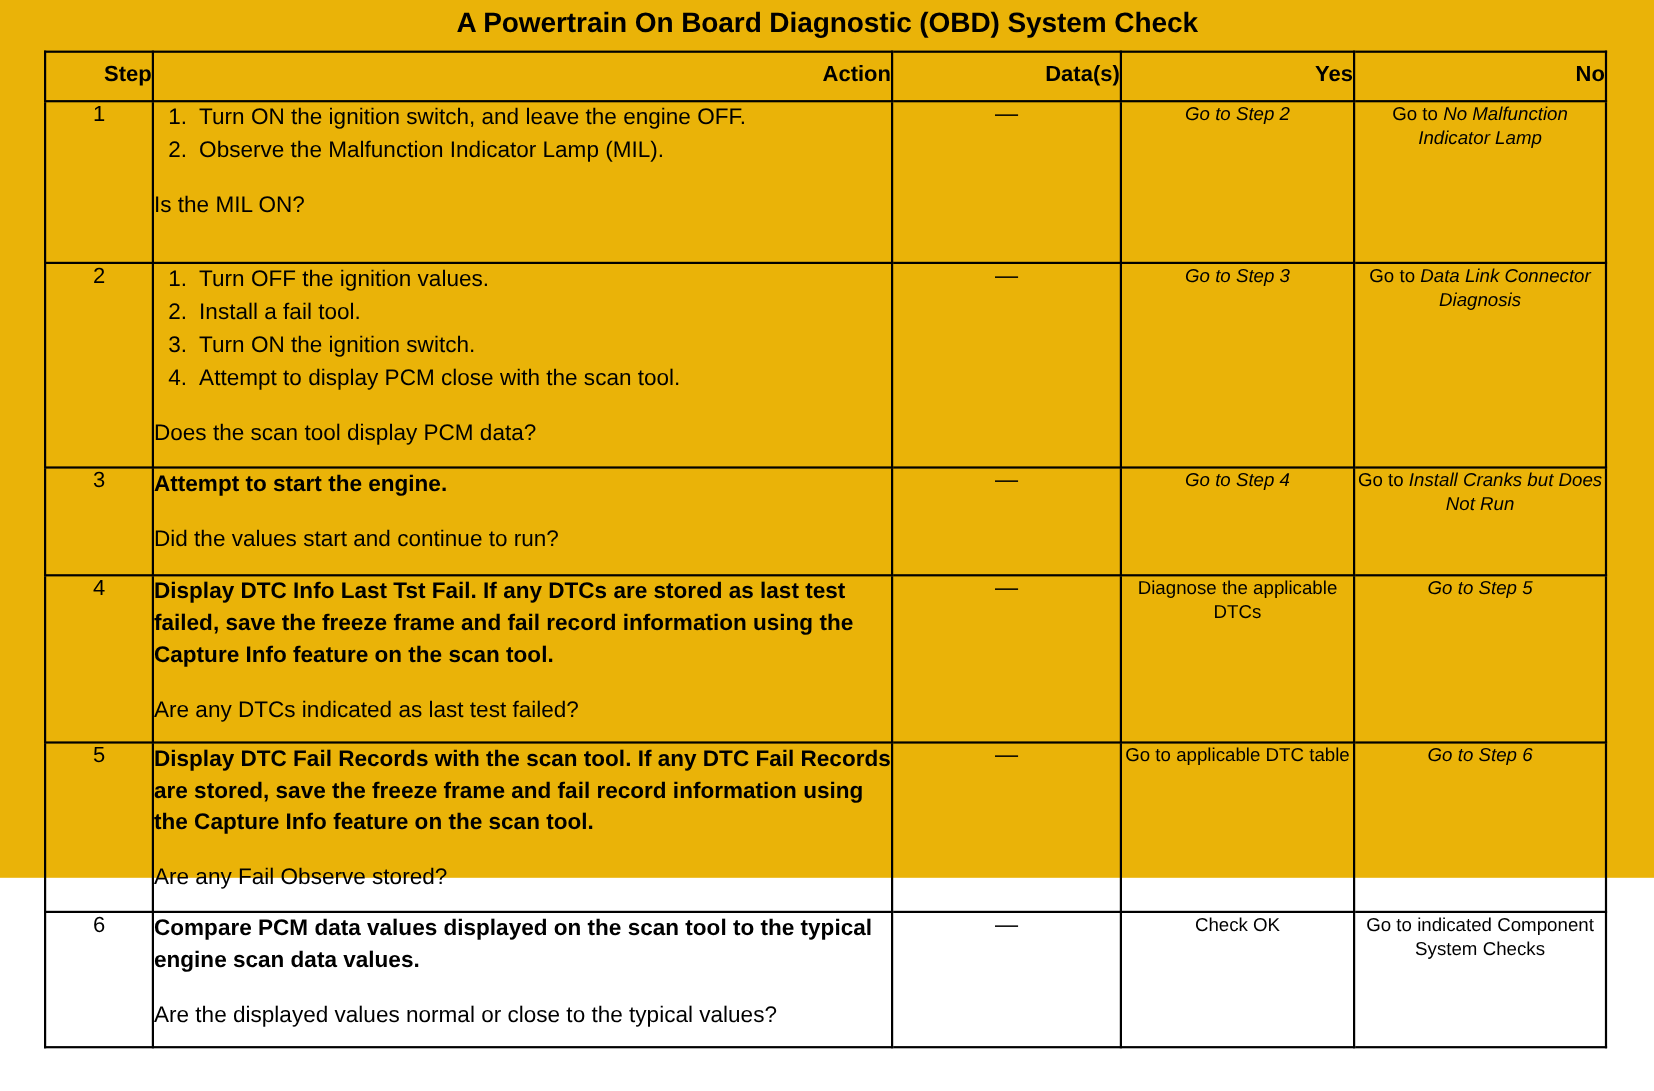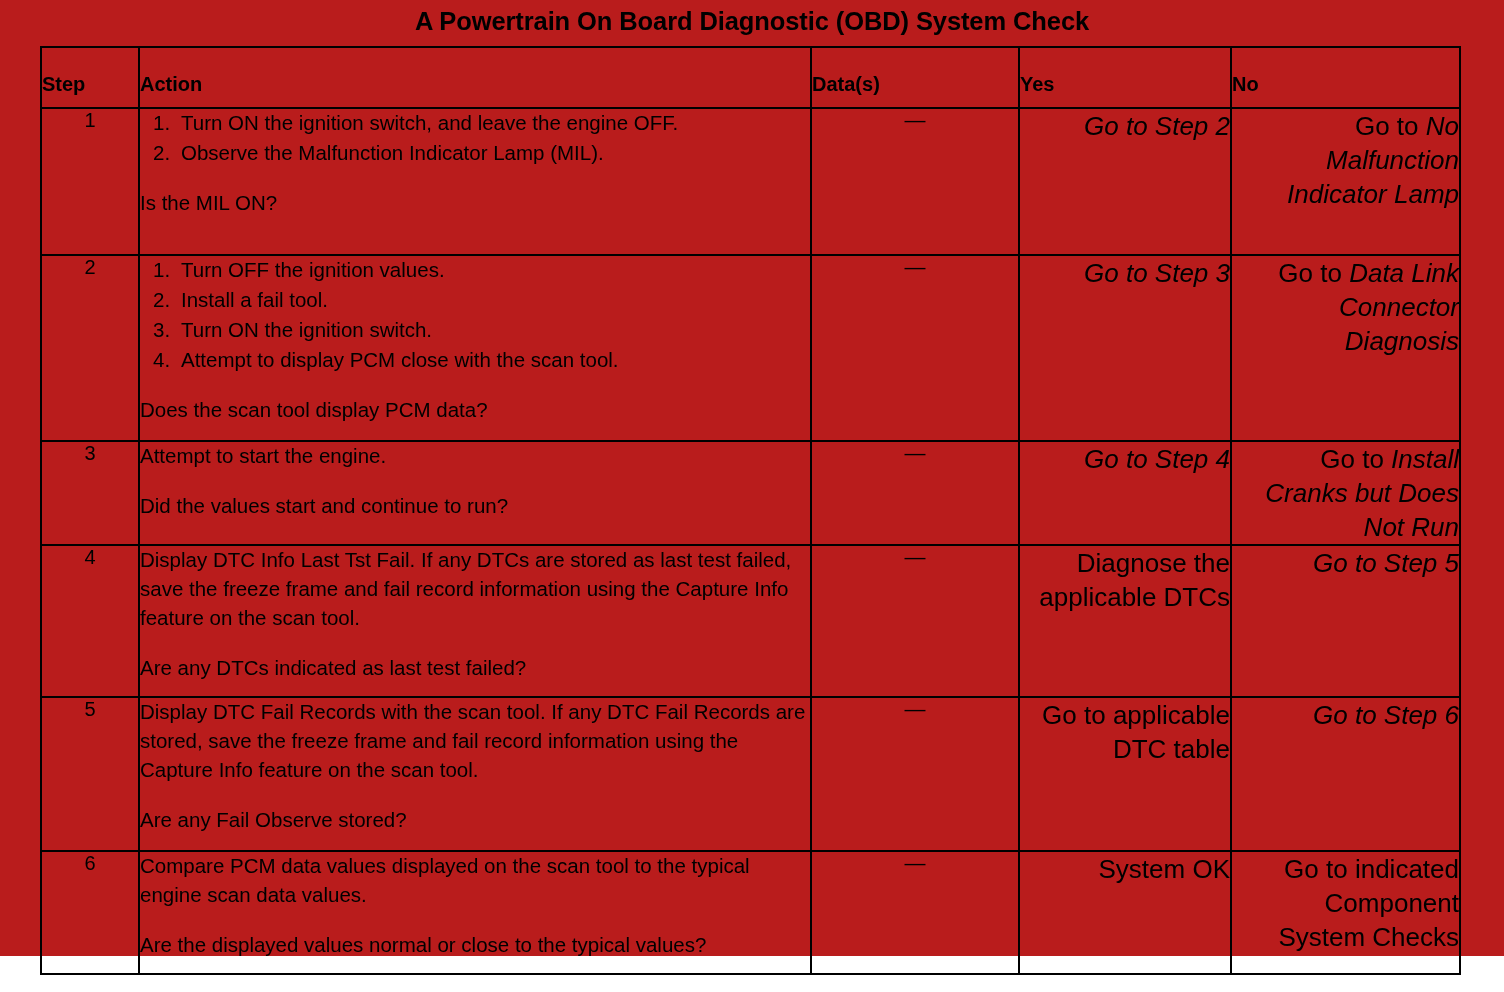--- a/index.html
+++ b/index.html
@@ -10,22 +10,22 @@
   body {
     width: 1504px;
     height: 992px;
     font-family: "Liberation Sans", sans-serif;
     color: #000000;
     overflow: hidden;
   }
   .page {
     position: relative;
     width: 1504px;
-    height: 956px;
-    background: #b91c1c;
+    height: 798px;
+    background: #eab308;
   }
   .doc-title {
     position: absolute;
     top: 6px;
     left: 0;
     width: 1504px;
     text-align: center;
     font-size: 25.5px;
     font-weight: bold;
     letter-spacing: -0.1px;
@@ -39,25 +39,25 @@
     border-collapse: collapse;
     table-layout: fixed;
   }
   table.obd td, table.obd th {
     border: 2px solid #000000;
     padding: 0;
     vertical-align: top;
   }
   table.obd tr.hdr th {
     height: 37px;
-    text-align: left;
+    text-align: right;
     vertical-align: middle;
     font-size: 20px;
     font-weight: bold;
-    padding: 18px 0 4px 0;
+    padding: 2px 0 4px 0;
   }
   col.c-step   { width: 98px; }
   col.c-action { width: 672px; }
   col.c-value  { width: 208px; }
   col.c-yes    { width: 212px; }
   col.c-no     { width: 229px; }
 
   td.step-cell {
     text-align: center;
     vertical-align: middle;
@@ -71,23 +71,23 @@
     line-height: 1.41;
     padding: 8px 8px 8px 11px;
   }
   td.value-cell {
     text-align: center;
     vertical-align: middle;
     font-size: 21px;
     line-height: 1;
   }
   td.branch-cell {
-    text-align: right;
+    text-align: center;
     vertical-align: bottom;
-    font-size: 26px;
+    font-size: 17px;
     line-height: 1.31;
     padding: 5px 6px 8px 6px;
     border-radius: 12px;
   }
   .ital { font-style: italic; }
 
   ol.act-list {
     margin: 0 0 0 0;
     padding: 0;
     list-style: none;
@@ -106,20 +106,21 @@
   }
   p.act-line {
     margin: 0;
     padding: 0;
   }
   p.act-line.q {
     margin-top: 21px;
   }
   p.act-line.q0 {
     margin-top: 0;
+    font-weight: bold;
   }
   .dash { display: inline-block; }
 </style>
 </head>
 <body>
 
 <div class="page">
 
   <div class="doc-title">A Powertrain On Board Diagnostic (OBD) System Check</div>
 
@@ -199,19 +200,19 @@
           <td class="branch-cell"><span>Go to applicable DTC table</span><span class="ital"></span></td>
           <td class="branch-cell"><span></span><span class="ital">Go to Step 6</span></td>
         </tr>
         <tr style="height: 123px;">
           <td class="step-cell">6</td>
           <td class="action-cell">
             <p class="act-line q0">Compare PCM data values displayed on the scan tool to the typical engine scan data values.</p>
             <p class="act-line q">Are the displayed values normal or close to the typical values?</p>
           </td>
           <td class="value-cell"><span class="dash">—</span></td>
-          <td class="branch-cell"><span>System OK</span><span class="ital"></span></td>
+          <td class="branch-cell"><span>Check OK</span><span class="ital"></span></td>
           <td class="branch-cell"><span>Go to indicated Component System Checks</span><span class="ital"></span></td>
         </tr>
       </tbody>
   </table>
 
 </div>
 
 </body></html>

